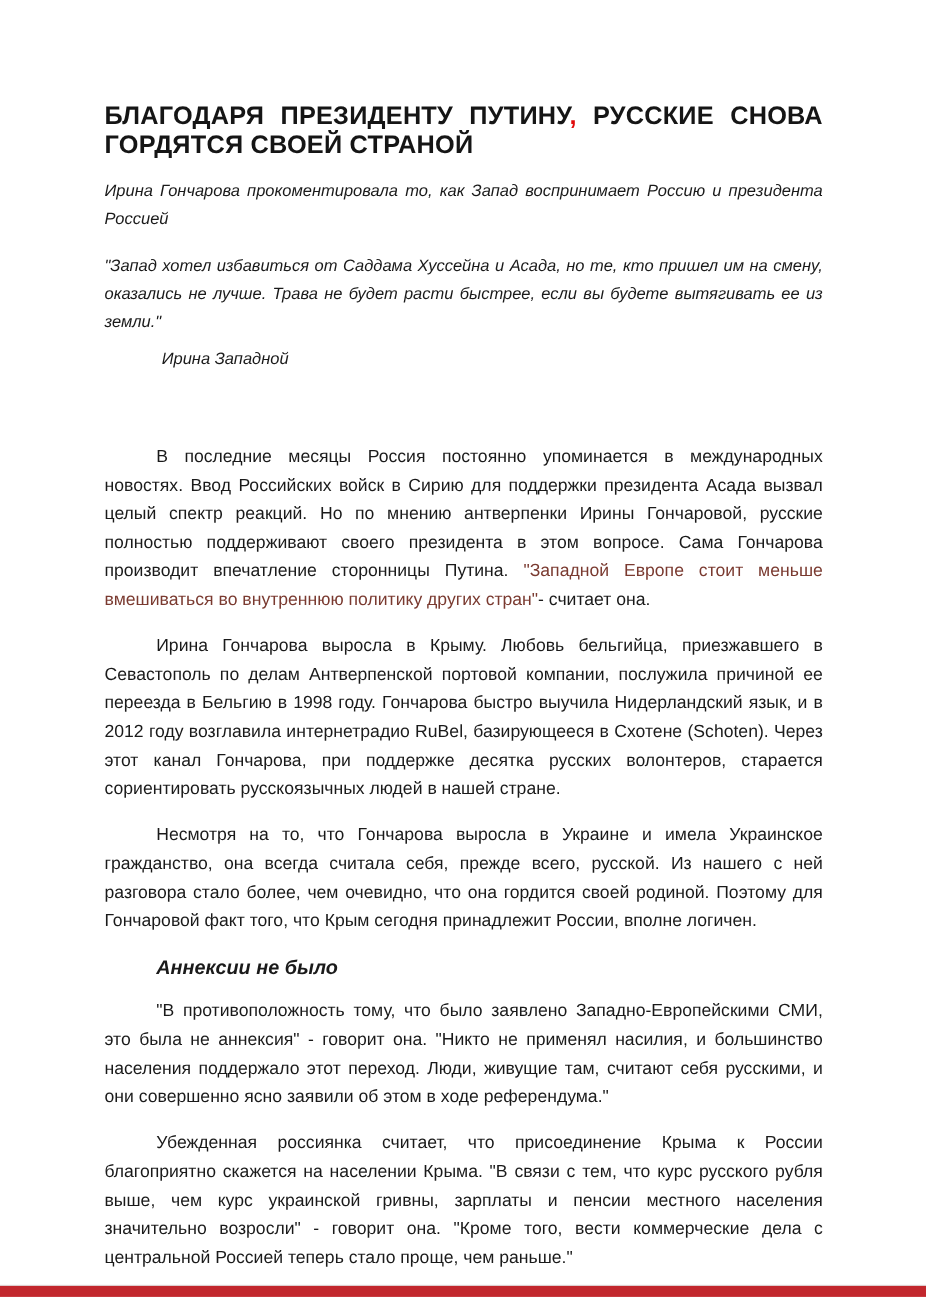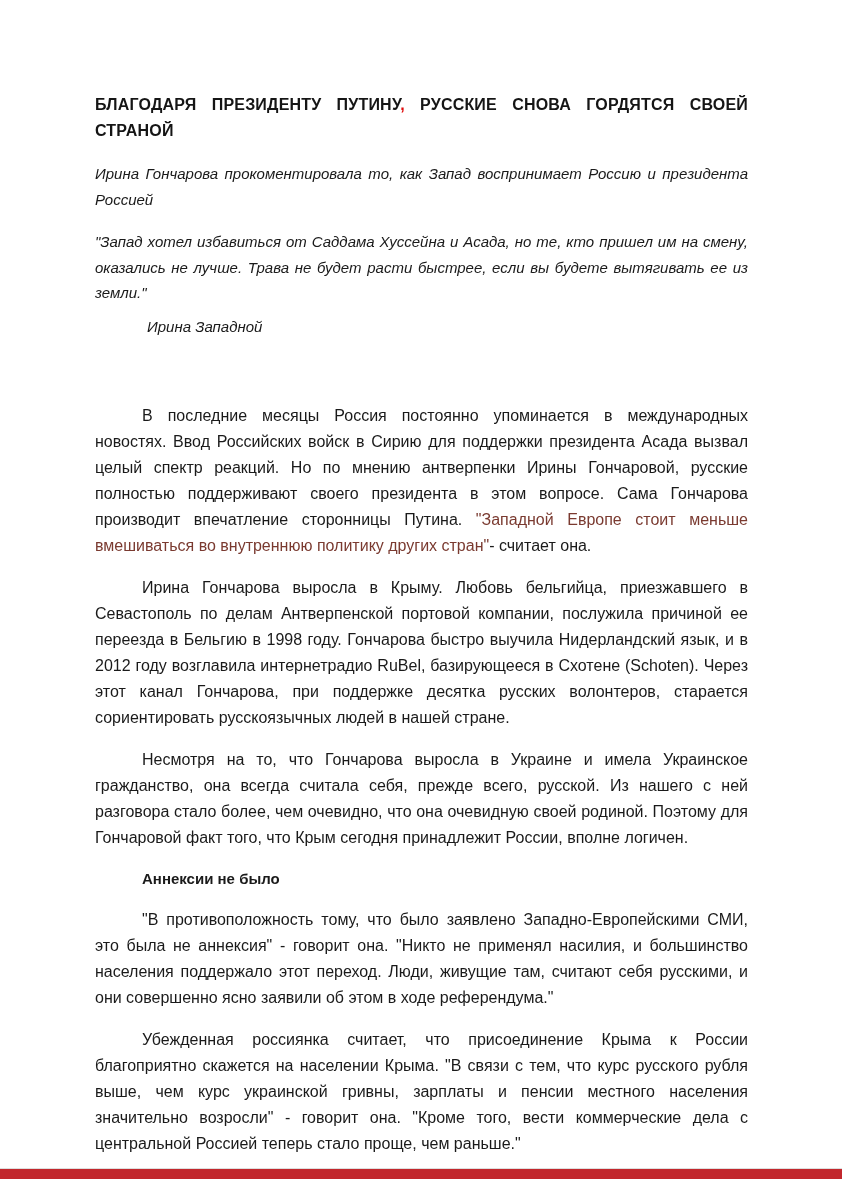--- a/index.html
+++ b/index.html
@@ -16,21 +16,21 @@
     font-family: "Liberation Sans", "DejaVu Sans", sans-serif;
     color: #1a1a1a;
   }
   .content {
     position: absolute;
     top: 92px;
     left: 95px;
     width: 653px;
   }
   .doc-title {
-    font-size: 16px;
+    font-size: 23px;
     font-weight: bold;
     line-height: 26px;
     text-align: justify;
     color: #151515;
     margin: 0 0 17px 0;
     letter-spacing: 0.2px;
   }
   .doc-title .red-comma {
     color: #e00b0b;
   }
@@ -67,24 +67,25 @@
     line-height: 26px;
     text-align: justify;
     text-indent: 47px;
     margin: 0 0 16px 0;
   }
   .para .inline-quote-red {
     color: #7a3a30;
   }
   .subheading {
     font-weight: bold;
-    font-size: 15px;
+    font-size: 18px;
     line-height: 24px;
     text-indent: 47px;
     margin: 10px 0 16px 0;
+    font-style: italic;
   }
   .bottom-hairline {
     position: absolute;
     left: 0;
     bottom: 10px;
     width: 100%;
     height: 1px;
     background: #dedede;
   }
   .bottom-bar {
@@ -108,21 +109,21 @@
 
 
     <p class="pull-quote">"Запад хотел избавиться от Саддама Хуссейна и Асада, но те, кто пришел им на смену, оказались не лучше. Трава не будет расти быстрее, если вы будете вытягивать ее из земли."</p>
 
     <p class="attribution">Ирина Западной</p>
 
     <p class="para"><span>В последние месяцы Россия постоянно упоминается в международных новостях. Ввод Российских  войск в Сирию для поддержки президента Асада вызвал целый спектр реакций. Но по мнению антверпенки Ирины Гончаровой, русские полностью поддерживают своего президента в этом вопросе. Сама Гончарова производит впечатление сторонницы Путина. </span><span class="inline-quote-red">"Западной Европе стоит меньше вмешиваться во внутреннюю политику других стран"</span><span>- считает она.</span></p>
 
     <p class="para">Ирина Гончарова выросла в Крыму. Любовь бельгийца, приезжавшего в Севастополь по делам Антверпенской портовой компании, послужила причиной ее переезда в Бельгию в  1998 году. Гончарова быстро выучила Нидерландский язык, и в 2012 году возглавила интернетрадио RuBel, базирующееся в Схотене (Schoten). Через этот канал Гончарова, при поддержке десятка русских волонтеров, старается сориентировать русскоязычных людей в нашей стране.</p>
 
-    <p class="para">Несмотря на то, что Гончарова выросла в Украине и имела Украинское гражданство, она всегда считала себя, прежде всего, русской. Из нашего с ней разговора стало более, чем очевидно, что она очевидную своей родиной. Поэтому для Гончаровой факт того, что Крым сегодня принадлежит России, вполне логичен.</p>
+    <p class="para">Несмотря на то, что Гончарова выросла в Украине и имела Украинское гражданство, она всегда считала себя, прежде всего, русской. Из нашего с ней разговора стало более, чем очевидно, что она гордится своей родиной. Поэтому для Гончаровой факт того, что Крым сегодня принадлежит России, вполне логичен.</p>
 
     <p class="subheading">Аннексии не было</p>
 
     <p class="para">"В противоположность тому, что было заявлено Западно-Европейскими СМИ, это была не аннексия" - говорит она. "Никто не применял насилия, и большинство населения поддержало этот переход.  Люди, живущие там, считают себя русскими, и они совершенно ясно заявили об этом в ходе референдума."</p>
 
     <p class="para">Убежденная россиянка считает, что присоединение Крыма к России благоприятно скажется на населении Крыма. "В связи с тем, что курс русского рубля выше, чем курс украинской гривны, зарплаты и пенсии местного населения значительно возросли" - говорит она. "Кроме того, вести коммерческие дела с центральной Россией теперь стало проще, чем раньше."</p>
 
   </div>
 
   <div class="bottom-hairline"></div>

